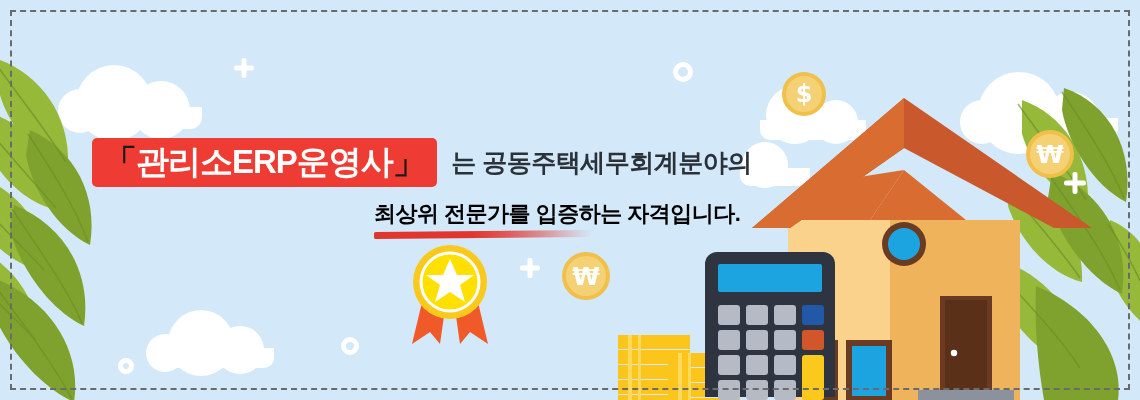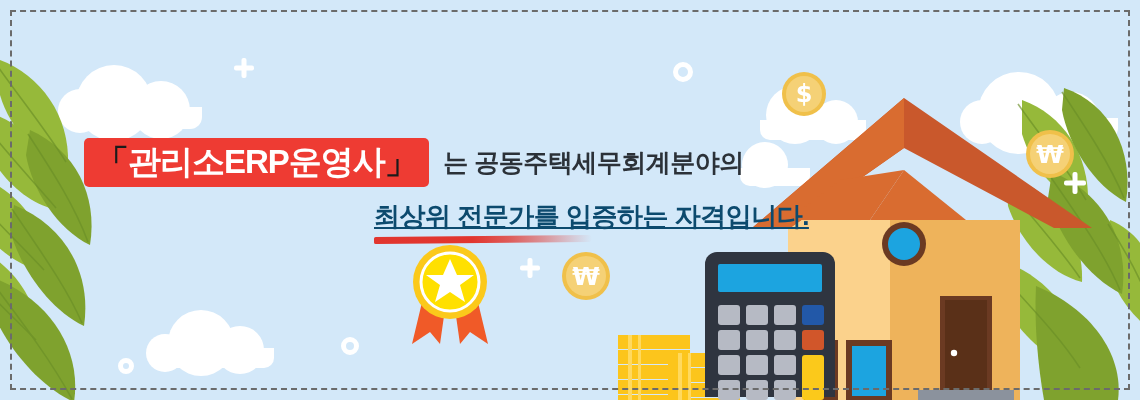--- a/index.html
+++ b/index.html
@@ -53,29 +53,29 @@
   
   .headline{position:absolute;z-index:40;}
   .tag{
     display:inline-block;background:#ee3b33;color:#ffffff;
     font-size:33px;font-weight:bold;letter-spacing:-1px;
     padding:7px 12px 9px 12px;border-radius:5px;
     line-height:1;vertical-align:middle;
     font-family:"Liberation Sans","DejaVu Sans",sans-serif;
   }
   .tag .brk{color:#1b1b1b;}
-  .line1{white-space:nowrap;}
+  .line1{white-space:nowrap;margin-left:8px;}
   .rest{
     display:inline-block;color:#2b3138;font-size:25px;font-weight:bold;
     letter-spacing:-0.5px;margin-left:10px;vertical-align:middle;
   }
   .line2{
     margin-top:12px;margin-left:290px;
-    color:#0c4a6e;font-size:26px;font-weight:bold;letter-spacing:-0.5px;
-    white-space:nowrap;position:relative;display:inline-block;text-decoration:underline;
+    color:#000000;font-size:22px;font-weight:bold;letter-spacing:-0.5px;
+    white-space:nowrap;position:relative;display:inline-block;
   }
   .brushline{
     position:absolute;left:0;bottom:-9px;width:218px;height:7px;
     background:linear-gradient(90deg,
         rgba(226,44,36,.95) 0%, rgba(226,44,36,.95) 45%,
         rgba(226,44,36,.75) 62%, rgba(226,44,36,.45) 78%,
         rgba(226,44,36,.15) 92%, rgba(226,44,36,0) 100%);
     border-radius:4px 8px 8px 4px;
     transform:rotate(-0.6deg);
   }

